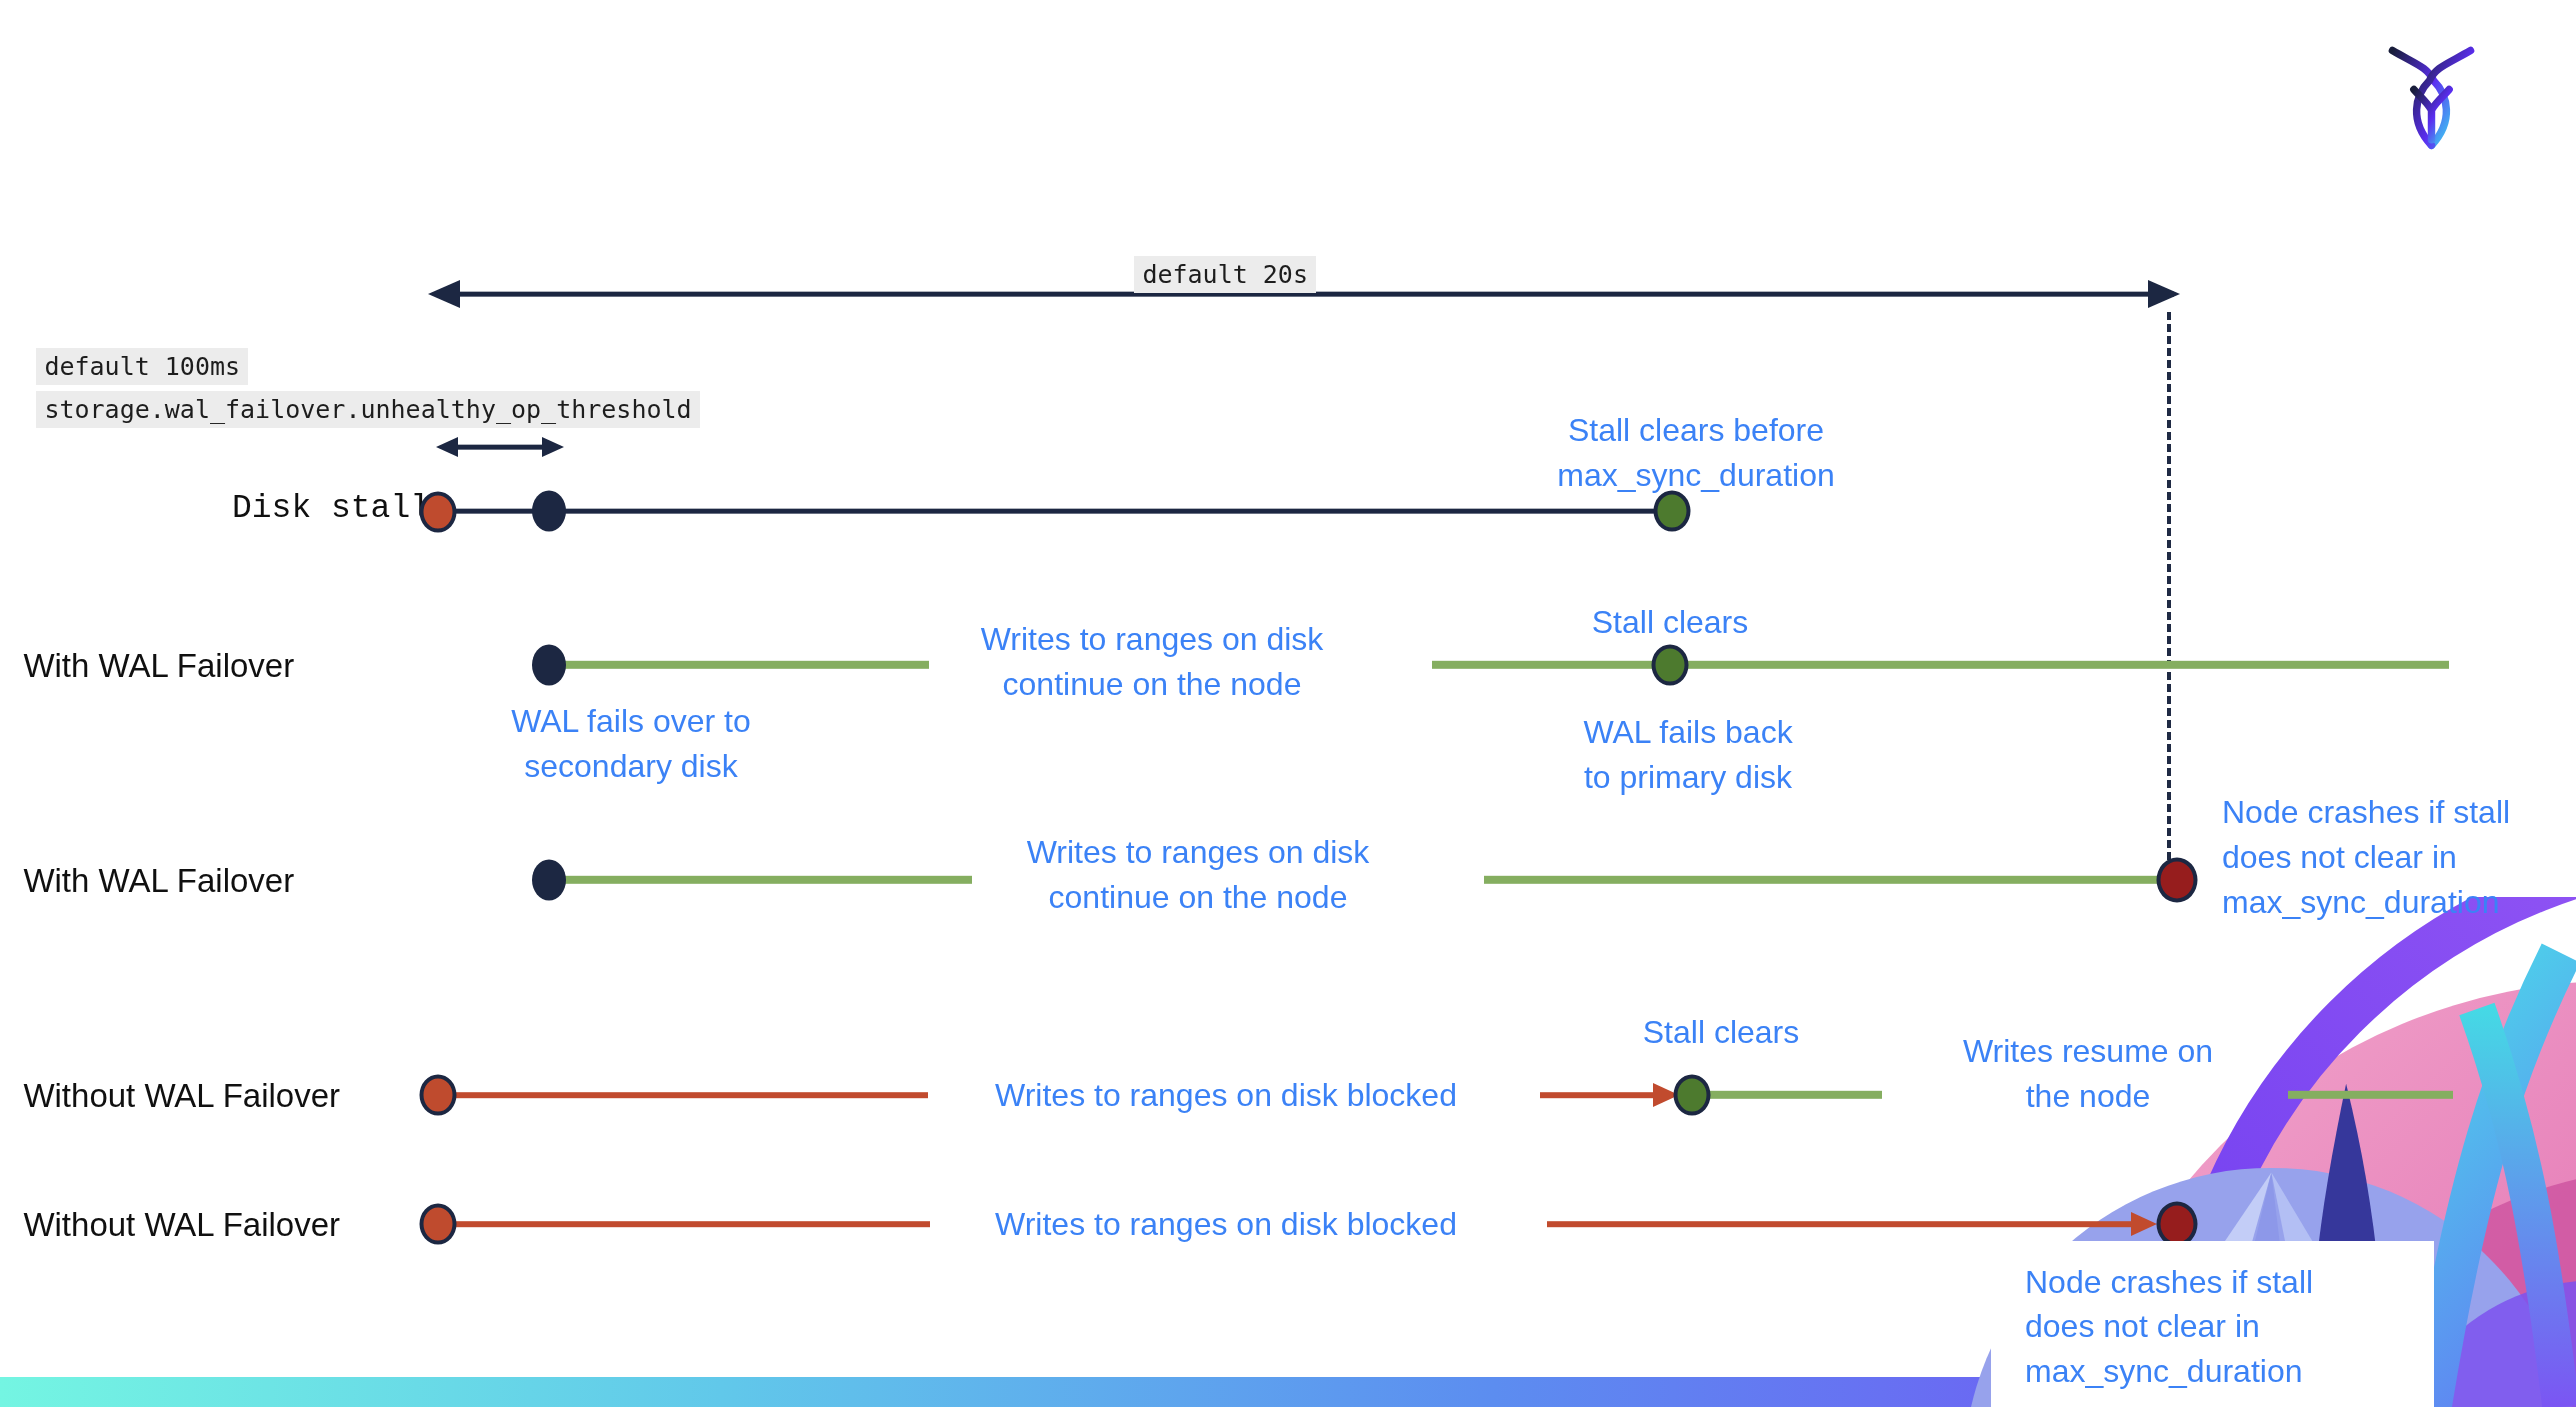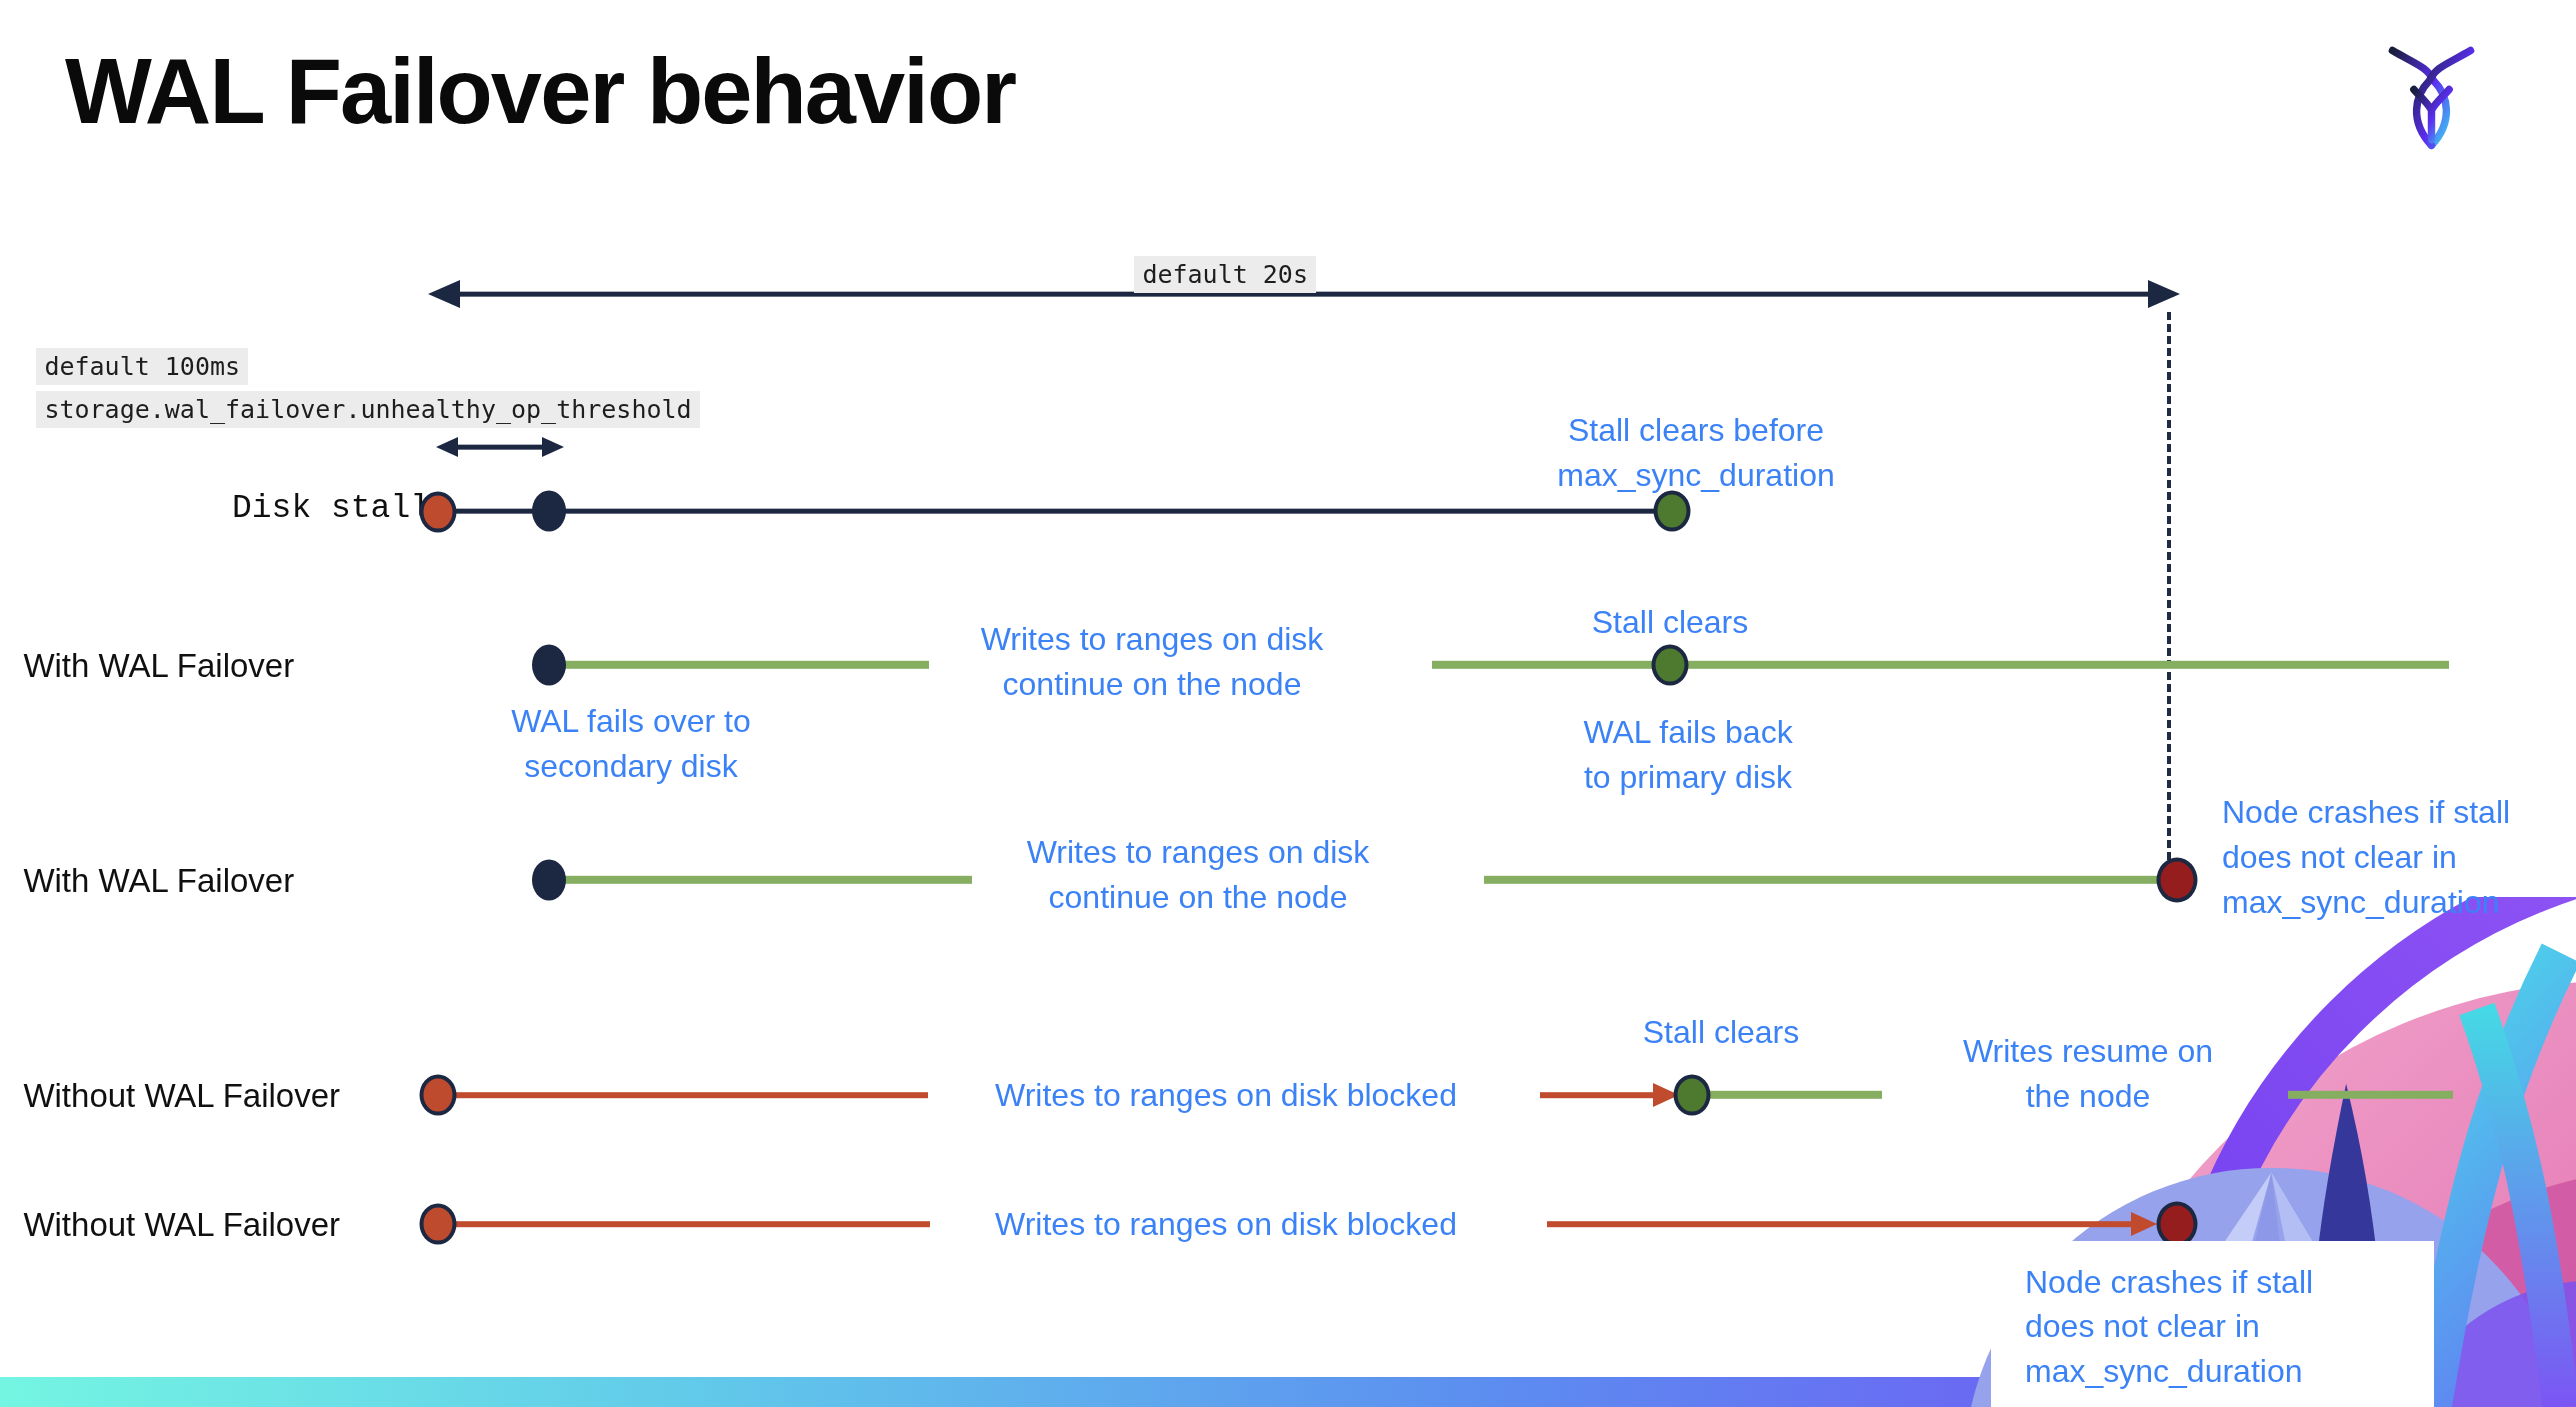--- a/index.html
+++ b/index.html
@@ -80,21 +80,20 @@
     <path d="M390,295 L220,546 L320,546 Z" fill="#c3cdf7"></path>
     <path d="M390,295 L330,546 L420,546 Z" fill="#8d98e9"></path>
     <path d="M390,295 L440,546 L540,546 Z" fill="#b3bff4"></path>
     <path d="M250,430 C290,470 310,500 320,546 L200,546 Z" fill="#79e9e2" opacity="0.9"></path>
     <path d="M470,200 C500,320 510,430 515,546 L430,546 C430,420 445,320 470,200 Z" fill="#36379b"></path>
     <circle cx="740" cy="640" r="230" fill="#7c52ee" opacity="0.85"></circle>
     <path d="M560,546 C600,300 640,180 700,60" fill="none" stroke="url(#gCyan)" stroke-width="46"></path>
     <path d="M700,546 C680,380 660,260 610,120" fill="none" stroke="url(#gCyan2)" stroke-width="40"></path>
   </svg>
 
-  <div class="title">WAL Failover behavior</div>
   <svg class="logo" width="93" height="112" viewBox="0 0 100 120">
     <defs>
       <linearGradient id="gLogo" x1="0" y1="0" x2="1" y2="1">
         <stop offset="0" stop-color="#181d3a"></stop>
           <stop offset="0.55" stop-color="#5b2ef0"></stop>
           <stop offset="1" stop-color="#3ec9f3"></stop>
       </linearGradient>
     </defs>
     <g fill="none" stroke="url(#gLogo)" stroke-width="8" stroke-linecap="round">
       <path d="M8,10 C32,24 46,28 52,42 C68,58 74,86 50,112"></path>

